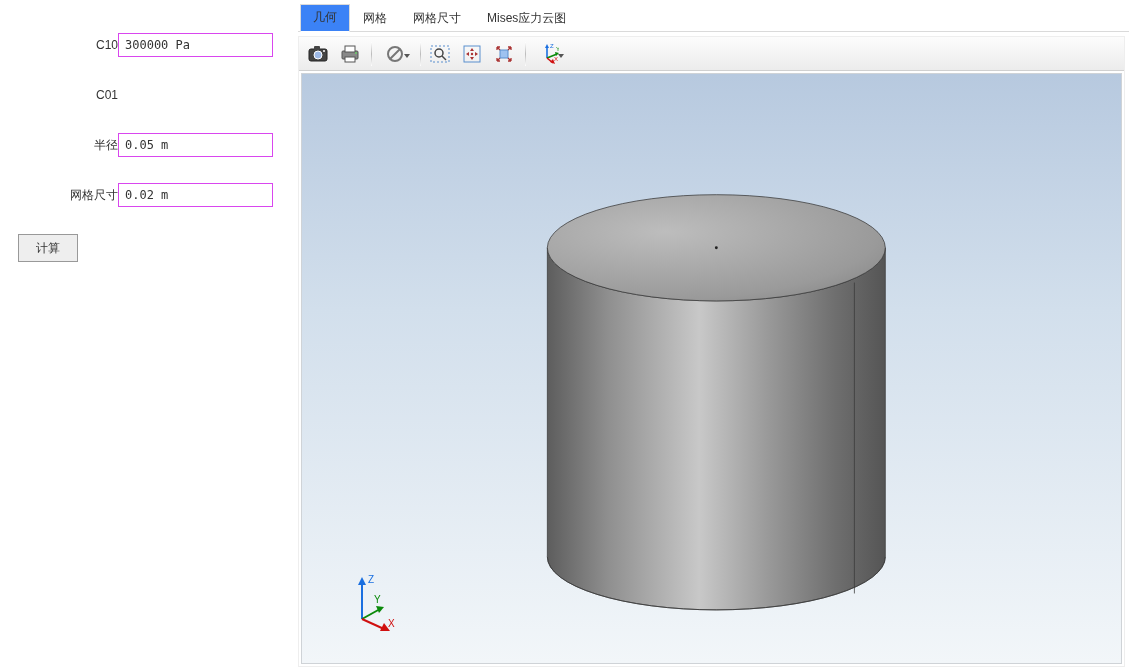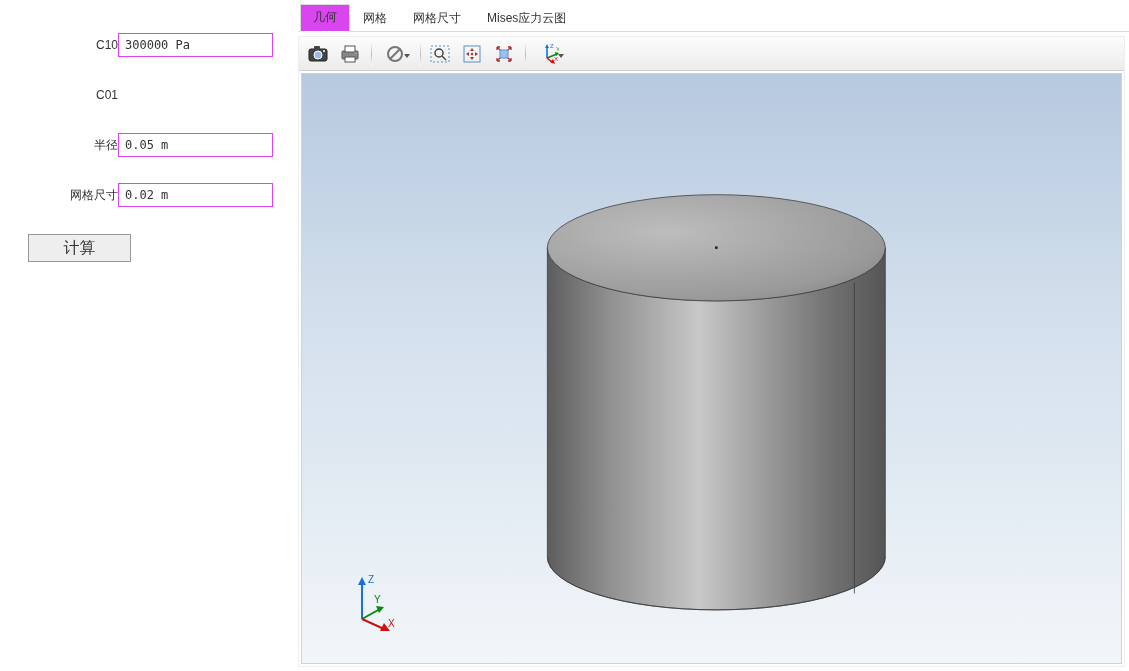--- a/index.html
+++ b/index.html
@@ -11,36 +11,36 @@
   .form-panel { width: 298px; padding: 20px 12px 0 18px; }
   .form-row { display: flex; align-items: center; height: 50px; }
   .form-row label { width: 100px; font-size: 12px; color: #333; text-align: right; }
   .form-row input {
     width: 155px; height: 24px; padding: 2px 6px;
     border: 1px solid #d946ef; background: #fff;
     font-family: "SimSun", monospace; font-size: 12px; color: #333;
   }
   .btn-row { margin-top: 14px; }
   .compute-btn {
-    display: inline-block; margin-left: 10px; width: 103px; height: 28px;
+    display: inline-block; width: 60px; height: 28px;
     background: #eee; border: 1px solid #999; cursor: pointer;
-    font-size: 16px; color: #333;
+    font-size: 12px; color: #333;
   }
 
   
   .viewer-panel { flex: 1; display: flex; flex-direction: column; padding-top: 8px; }
 
   .tab-bar { display: flex; height: 24px; align-items: flex-end; padding-left: 2px; border-bottom: 1px solid #dadada; }
   .tab {
     padding: 4px 12px 5px 12px; font-size: 12px; color: #333; cursor: pointer;
     border: 1px solid transparent; border-bottom: none; margin-bottom: -1px;
     font-family: "SimSun", sans-serif;
   }
   .tab.active {
-    background: #d946ef; border-color: #dadada; border-bottom: 1px solid #fff;
+    background: #3b82f6; border-color: #dadada; border-bottom: 1px solid #fff;
   }
 
   .viewer { flex: 1; margin: 4px 4px 4px 0; border: 1px solid #eee; position: relative; overflow: hidden; display: flex; flex-direction: column; }
 
   .toolbar {
     display: flex; align-items: center; gap: 0;
     height: 34px; padding: 2px 4px;
     background: linear-gradient(#fcfcfc, #ececec);
     border-bottom: 1px solid #d0d0d0;
   }

